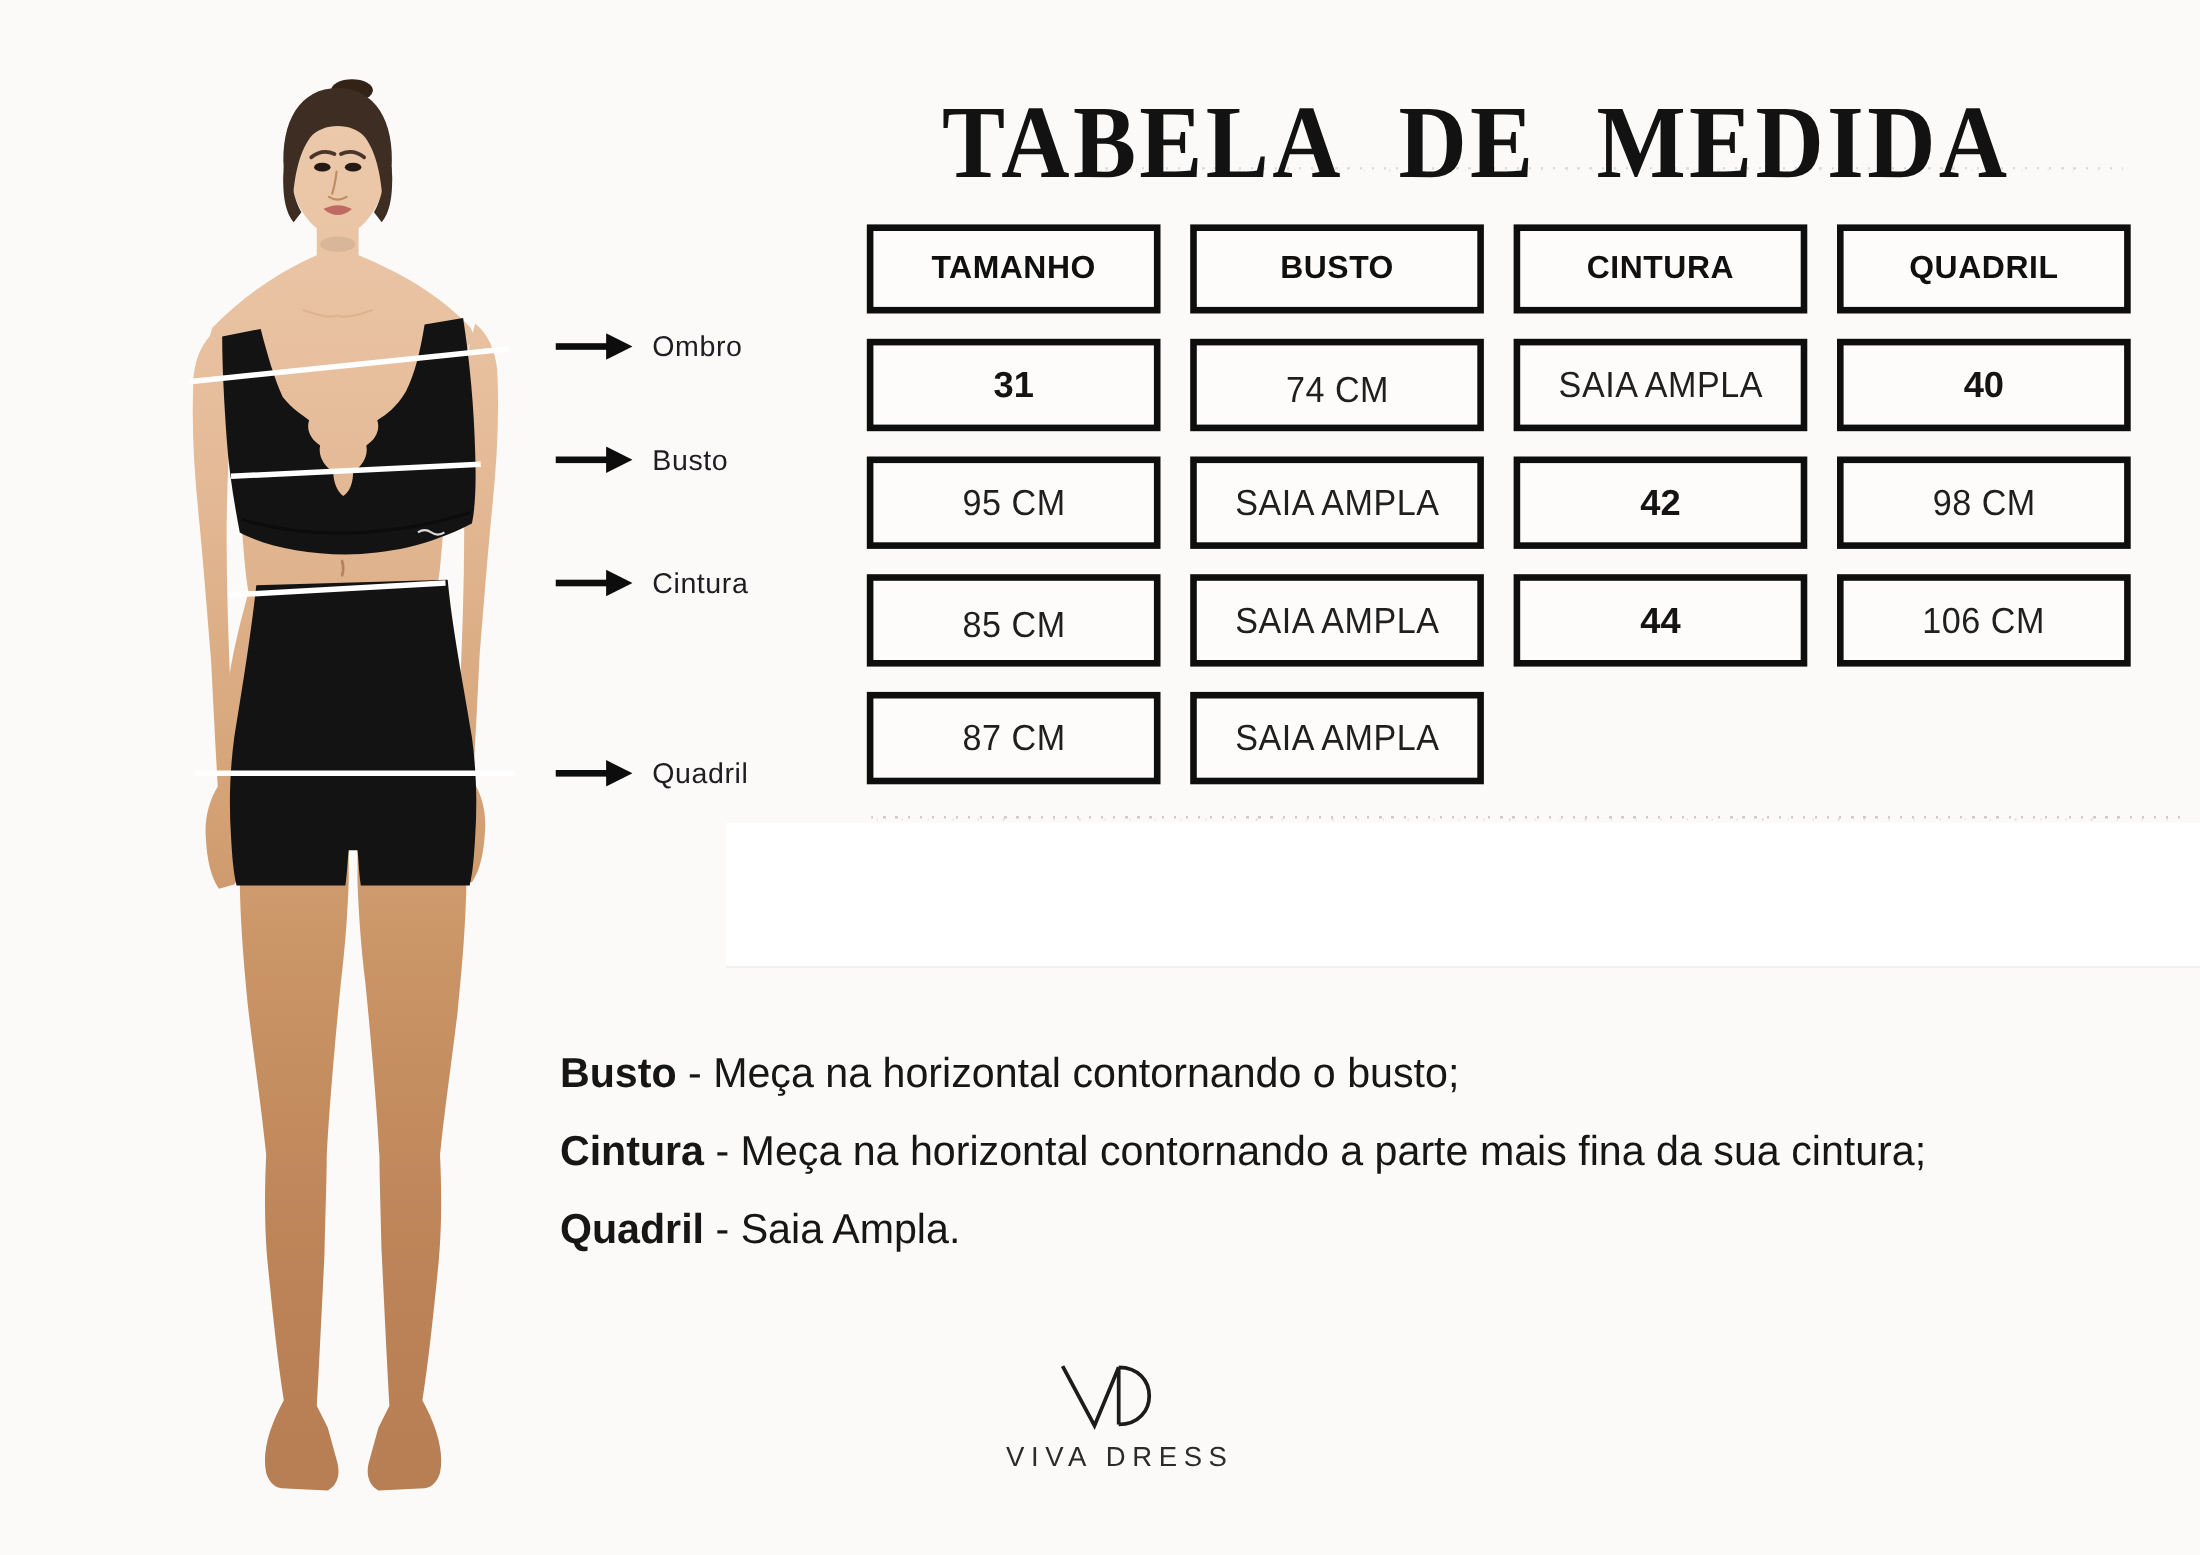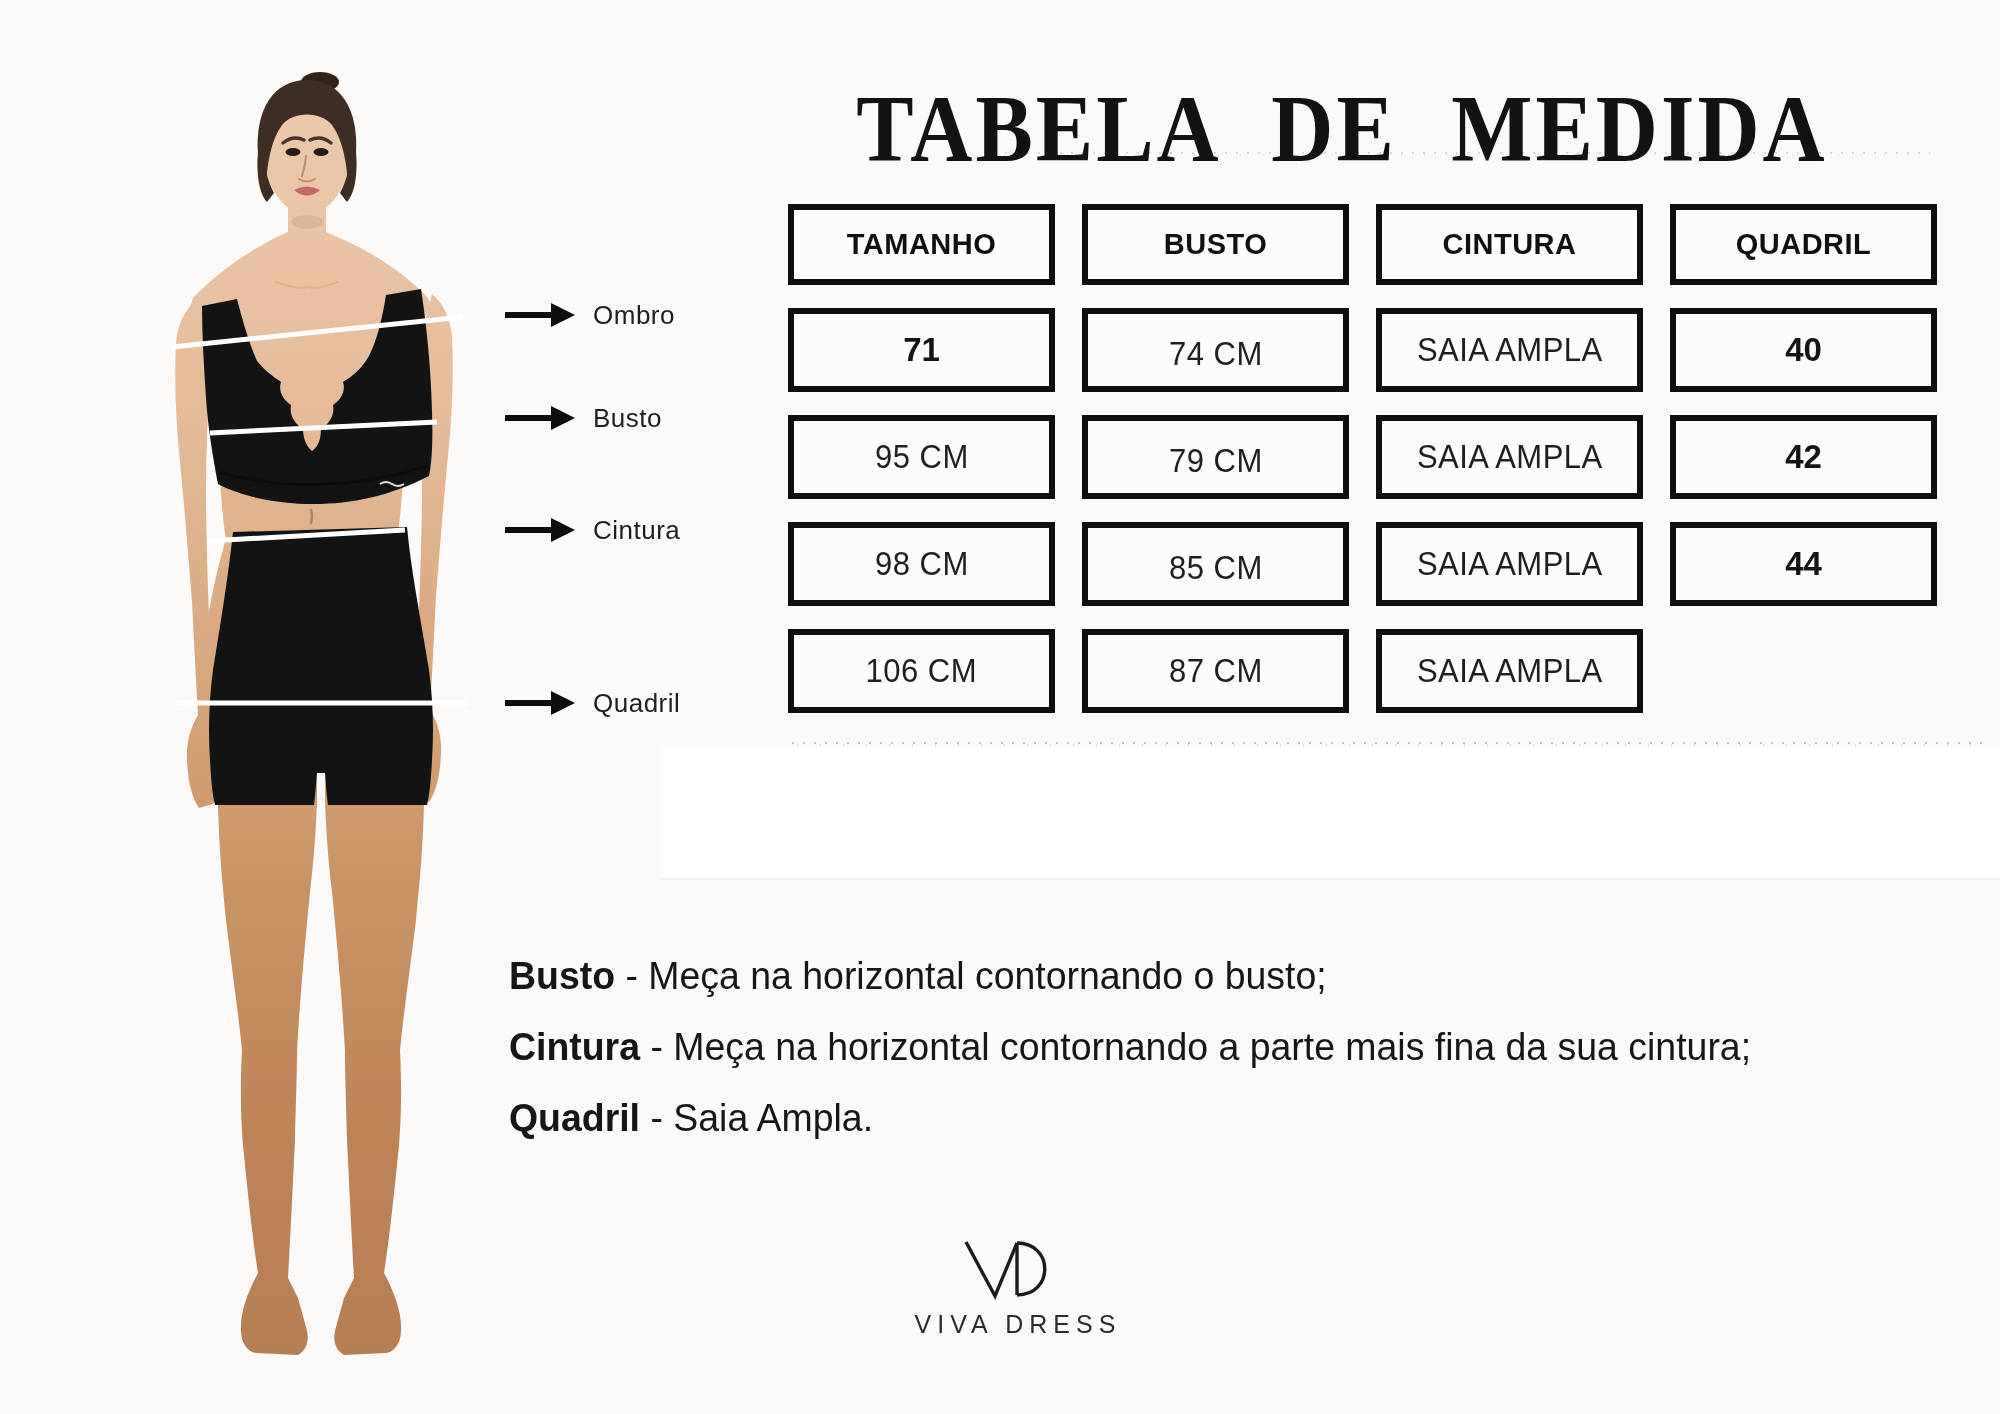--- a/index.html
+++ b/index.html
@@ -171,37 +171,34 @@
       <span class="htxt">BUSTO</span>
     </div>
   <div class="cell">
       <span class="htxt">CINTURA</span>
     </div>
   <div class="cell">
       <span class="htxt">QUADRIL</span>
     </div>
 
   <div class="cell">
-      <span class="sz">71</span>
+      <span class="sz">31</span>
     </div>
   <div class="cell">
       <span class="val low">74 CM</span>
     </div>
   <div class="cell">
       <span class="val">SAIA AMPLA</span>
     </div>
 
   <div class="cell">
       <span class="sz">40</span>
     </div>
   <div class="cell">
       <span class="val">95 CM</span>
-    </div>
-  <div class="cell">
-      <span class="val low">79 CM</span>
     </div>
   <div class="cell">
       <span class="val">SAIA AMPLA</span>
     </div>
 
   <div class="cell">
       <span class="sz">42</span>
     </div>
   <div class="cell">
       <span class="val">98 CM</span>

